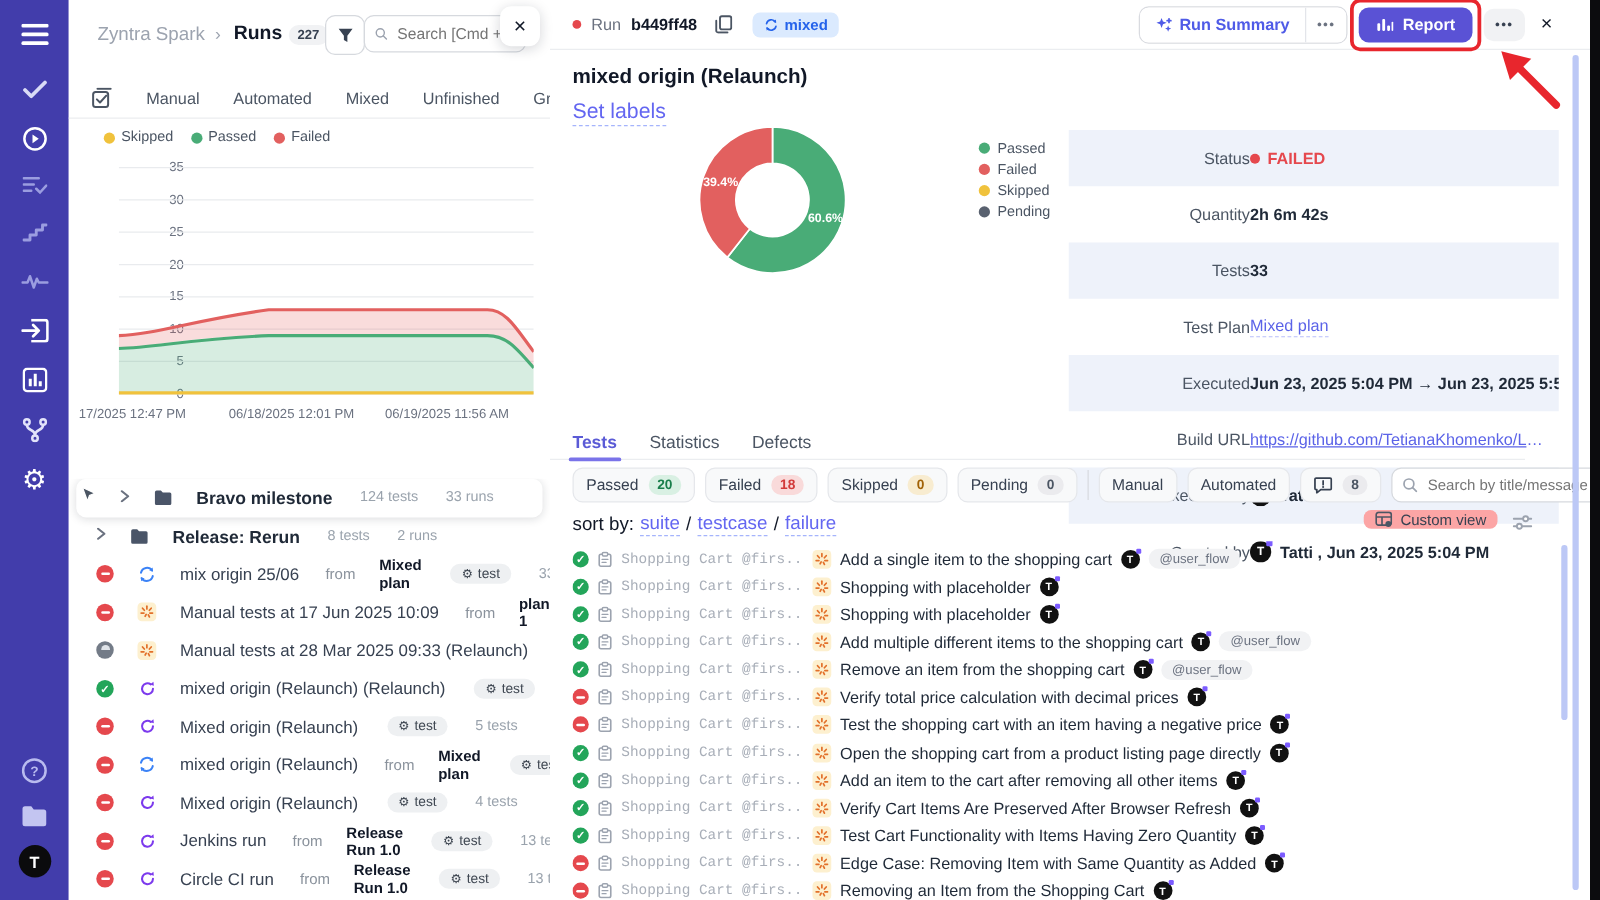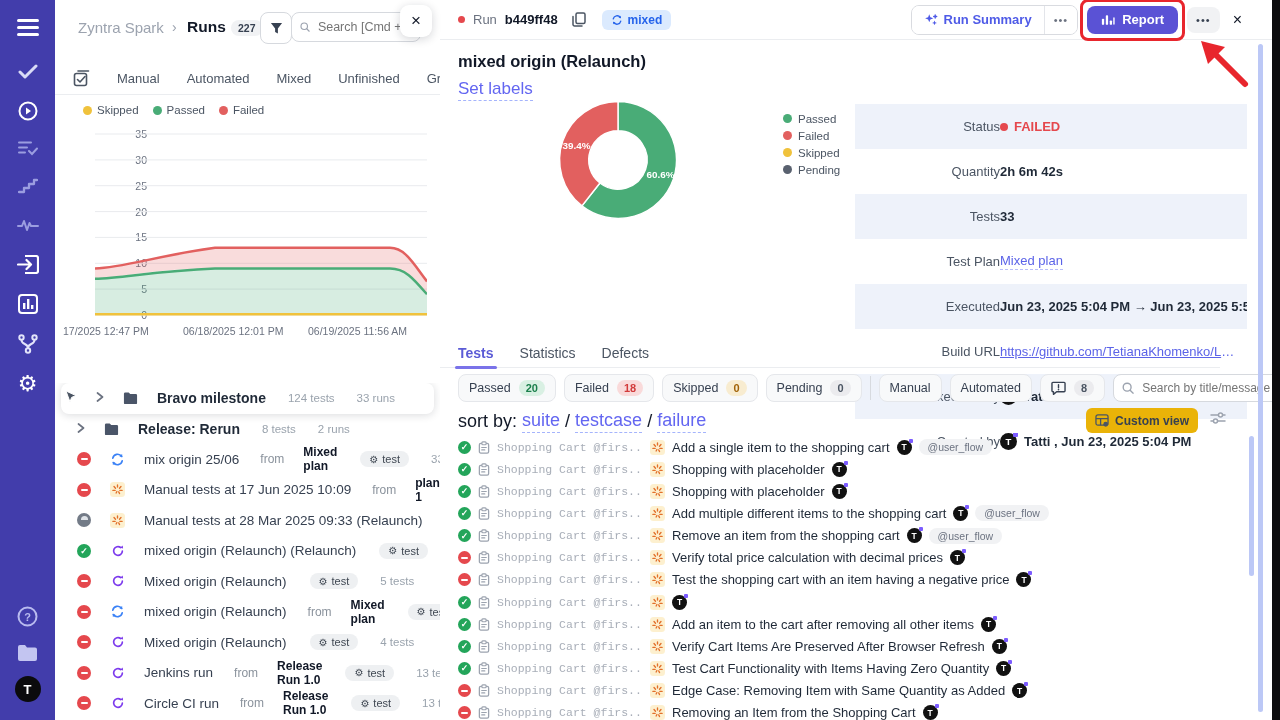--- a/index.html
+++ b/index.html
@@ -106,24 +106,24 @@
         border-radius:8px;font-size:12.5px;color:#374151;box-sizing:border-box;white-space:nowrap;}
   .cnt{font-size:11px;font-weight:700;border-radius:8px;padding:2px 7px;}
   .cnt.passed{background:#d9f0e3;color:#1a7f4b;}
   .cnt.failed{background:#f9dada;color:#d23b3b;}
   .cnt.skipped{background:#f8ecd0;color:#a16207;}
   .cnt.pending{background:#ebebee;color:#4b5563;}
   .vdiv{width:1px;height:24px;background:#d7dadf;}
   .rp-search{display:flex;align-items:center;gap:6px;height:28px;width:168px;border:1px solid #d6d9de;border-radius:8px;
              padding:0 8px;box-sizing:border-box;background:#fff;}
   .rp-search input{border:0;outline:0;width:100%;font-size:12px;color:#374151;font-family:"Liberation Sans",sans-serif;}
-  .sort-row{position:absolute;left:18px;top:410px;display:flex;align-items:center;gap:5px;font-size:18px;color:#111827;}
+  .sort-row{position:absolute;left:18px;top:410px;display:flex;align-items:center;gap:5px;font-size:15px;color:#111827;}
   .sort-link{color:#6366f1;border-bottom:1px dashed #a5b4fc;padding-bottom:1px;}
-  .cv-btn{position:absolute;right:74px;top:408px;background:#eab308;border-radius:6px;height:25px;display:flex;
-          align-items:center;gap:6px;padding:0 9px;font-size:12px;color:#374151;font-weight:bold;}
+  .cv-btn{position:absolute;right:74px;top:408px;background:#fca5a5;border-radius:6px;height:15px;display:flex;
+          align-items:center;gap:6px;padding:0 9px;font-size:12px;color:#374151;}
   .sliders{position:absolute;right:46px;top:411px;}
   
   .tests-list{position:absolute;left:18px;top:436px;right:52px;bottom:0;overflow:hidden;}
   .test-row{height:22.15px;display:flex;align-items:center;gap:7px;}
   .test-row .st{width:13px;height:13px;}
   .suite{font-family:"Liberation Mono",monospace;font-size:11.5px;color:#a8aeb8;width:146px;flex:0 0 auto;
          white-space:nowrap;overflow:hidden;}
   .t-title{font-size:13px;color:#1f2937;white-space:nowrap;}
   .t-av{width:15px;height:15px;border-radius:50%;background:#111;color:#fff;font-size:8.5px;font-weight:700;
         display:inline-flex;align-items:center;justify-content:center;flex:0 0 auto;position:relative;}
@@ -921,20 +921,21 @@
                 <line x1="6" y1="1" x2="6" y2="3.4"></line>
                 <line x1="9.8" y1="2.8" x2="8.2" y2="4.6"></line>
                 <line x1="11" y1="7" x2="8.6" y2="7"></line>
                 <line x1="2.2" y1="2.8" x2="3.8" y2="4.6"></line>
                 <line x1="1" y1="7" x2="3.4" y2="7"></line>
                 <line x1="4.5" y1="9.8" x2="5.4" y2="8.2"></line>
                 <line x1="8.2" y1="10.4" x2="7.3" y2="8.6"></line>
               </g>
             </svg>
           </span>
+          <span class="t-title">Open the shopping cart from a product listing page directly</span>
           <span class="t-av">T</span>
         </div>
         <div class="test-row">
           <span class="st passed"></span>
           <span style="display: flex;">
             <svg width="12" height="13" viewBox="0 0 13 14">
               <rect x="1.5" y="2.5" width="10" height="10.5" rx="1.5" fill="none" stroke="#9ca3af" stroke-width="1.4"></rect>
               <rect x="4.2" y="1" width="4.6" height="3" rx="1" fill="#fff" stroke="#9ca3af" stroke-width="1.3"></rect>
               <path d="M4 7h5M4 9.6h3.4" stroke="#9ca3af" stroke-width="1.2" stroke-linecap="round"></path>
             </svg>

